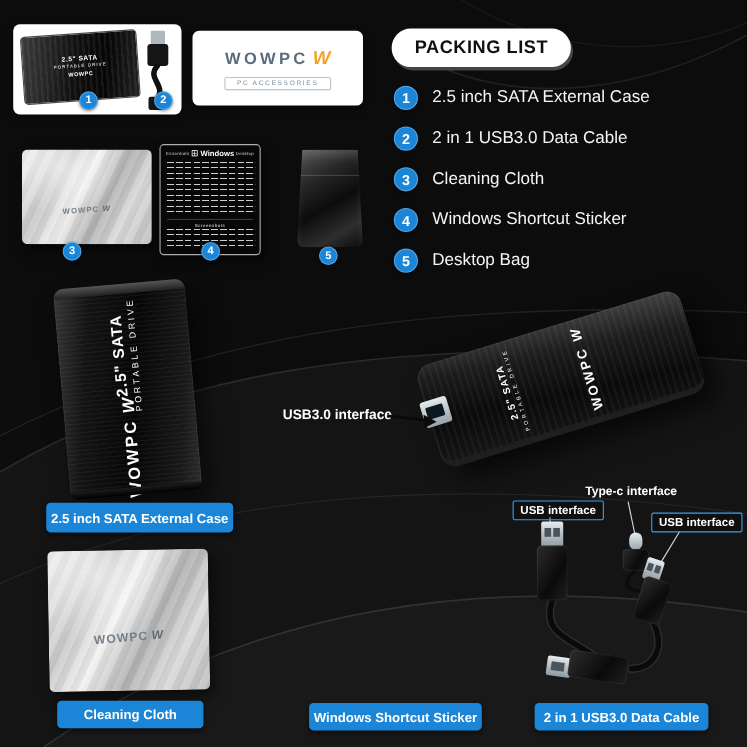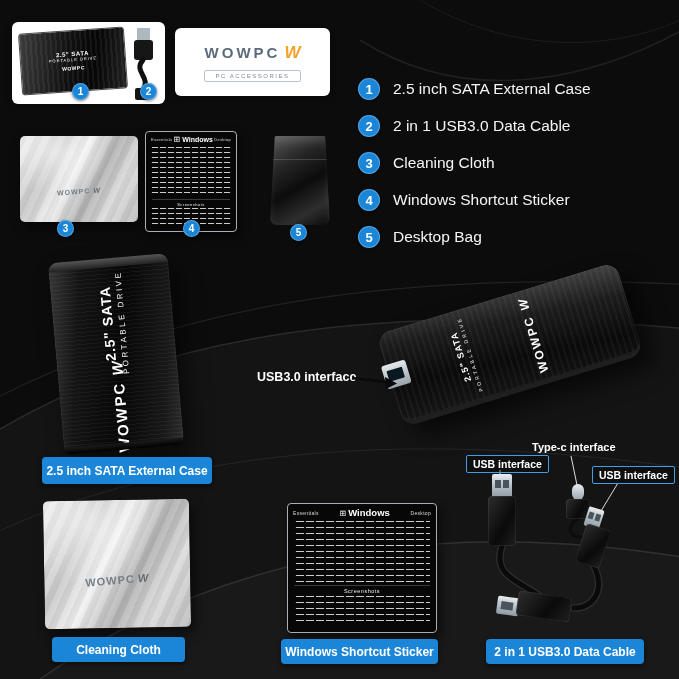--- a/index.html
+++ b/index.html
@@ -170,20 +170,21 @@
     <div class="num photo-num" style="left:128px;top:61px">2</div>
   </div>
 
   <div class="brand-card" style="left:175px;top:28px;width:155px;height:68px">
     <div class="brand-name">
       <span>WOWPC</span><span class="brand-mark">W</span>
     </div>
     <div><span class="brand-sub">PC ACCESSORIES</span></div>
   </div>
 
+  <div class="pill" style="left:356px;top:26px">PACKING LIST</div>
 
   <div class="pl-row" style="left:358px;top:78px">
     <div class="num pl-num">1</div>
     <div class="pl-label">2.5 inch SATA External Case</div>
   </div>
   <div class="pl-row" style="left:358px;top:115px">
     <div class="num pl-num">2</div>
     <div class="pl-label">2 in 1 USB3.0 Data Cable</div>
   </div>
   <div class="pl-row" style="left:358px;top:152px">
@@ -247,30 +248,20 @@
 
   <div class="callout" style="left:257px;top:370px;font-size:12.5px">USB3.0 interface</div>
 
   <div class="cloth" style="left:44px;top:500px;width:146px;height:128px;transform:rotate(-1deg)">
     <div class="cloth-logo" style="font-size:11px">
       <span>WOWPC</span><span class="cloth-mark">W</span>
     </div>
   </div>
   <div class="badge" style="left:52px;top:637px;width:133px;height:25px">Cleaning Cloth</div>
 
-  <div class="sticker" style="left:287px;top:503px;width:148px;height:128px">
-    <div class="sticker-head">
-      <span class="s-xs">Essentials</span>
-      <span class="s-title"><span class="wglyph">⊞</span><span>Windows</span></span>
-      <span class="s-xs">Desktop</span>
-    </div>
-    <div class="rows" style="height:62px;margin:2px 6px"></div>
-    <div class="s-section">Screenshots</div>
-    <div class="rows" style="height:26px;margin:2px 6px"></div>
-  </div>
   <div class="badge" style="left:281px;top:639px;width:157px;height:25px">Windows Shortcut Sticker</div>
 
   <svg class="overlay" width="679" height="679" viewBox="0 0 679 679">
 
     <line x1="352" y1="378" x2="386" y2="382" stroke="#0a0a0a" stroke-width="2.5"></line>
     <polygon points="397,383.5 385,377 386,389" fill="#0a0a0a"></polygon>
 
     <line x1="500" y1="470" x2="500" y2="477" stroke="rgba(255,255,255,.85)" stroke-width="1"></line>
     <line x1="571" y1="456" x2="577" y2="485" stroke="rgba(255,255,255,.85)" stroke-width="1"></line>
     <line x1="618" y1="483" x2="601" y2="511" stroke="rgba(255,255,255,.85)" stroke-width="1"></line>

